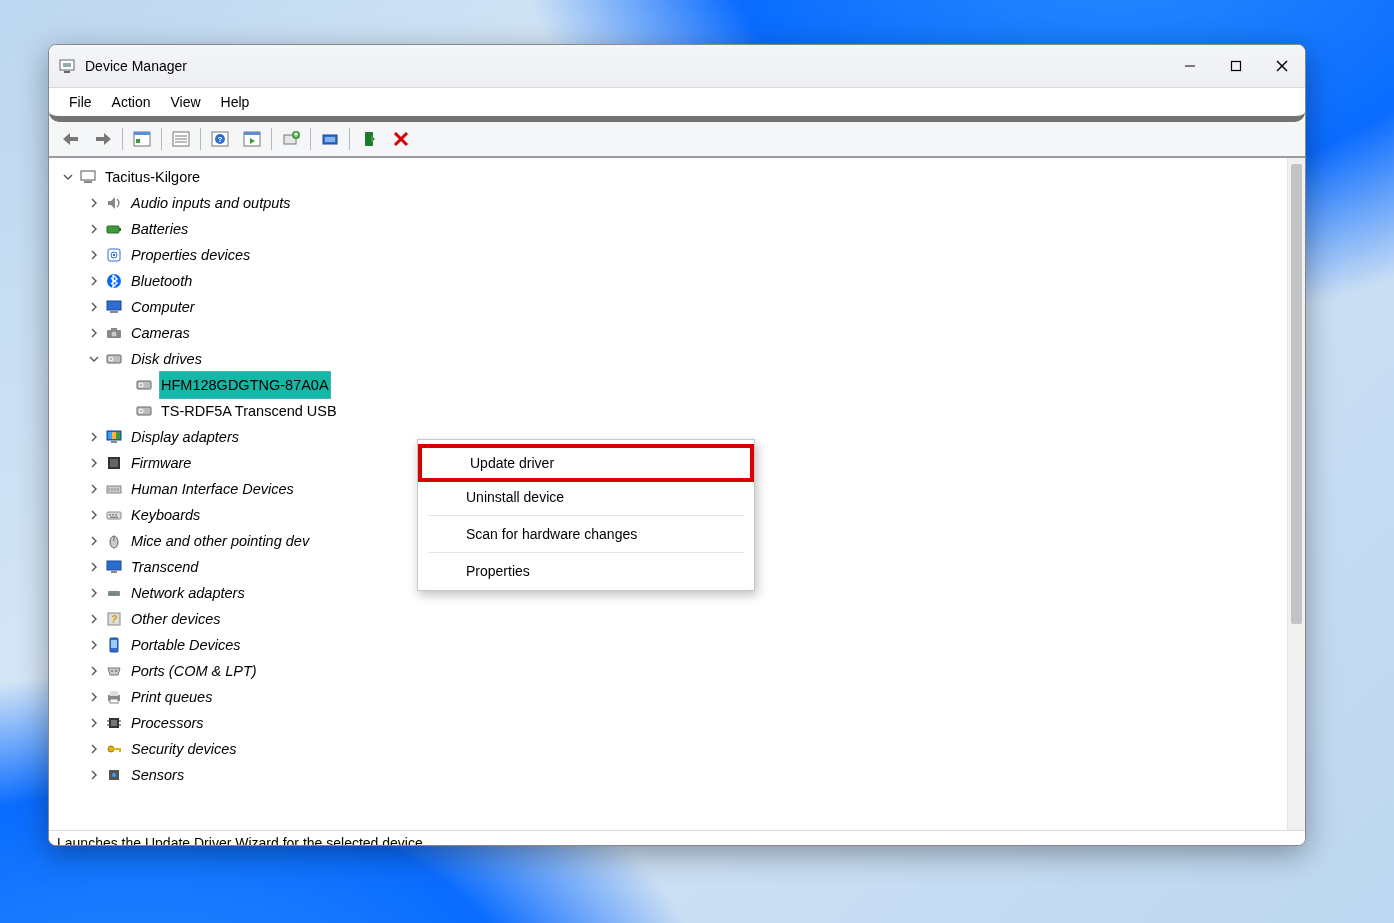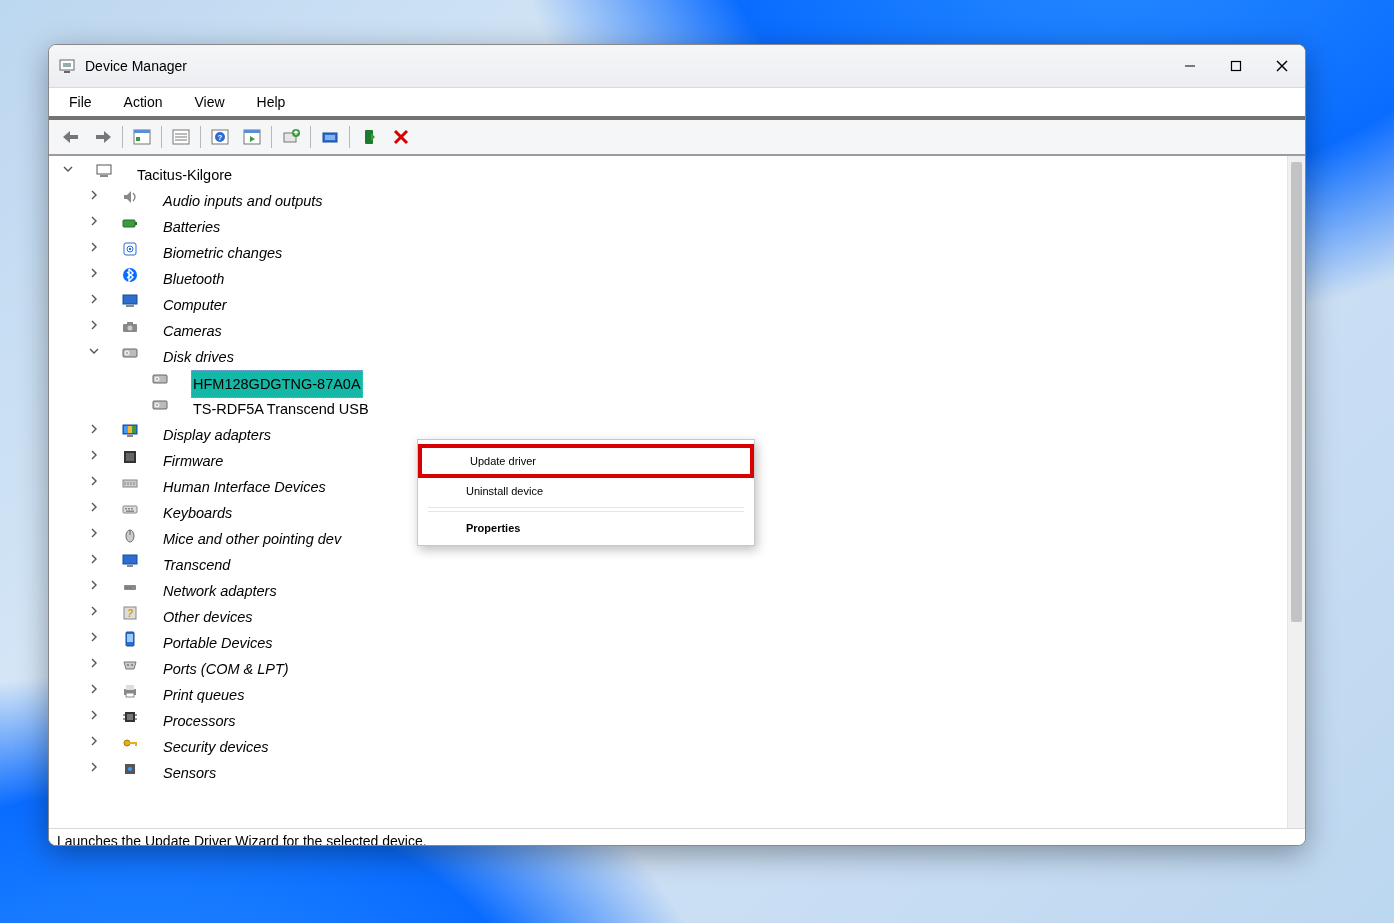--- a/index.html
+++ b/index.html
@@ -6,42 +6,42 @@
   .desktop{position:relative;width:1394px;height:923px;background:
     radial-gradient(1000px 700px at 80% -10%, #2a8fff 0%, #0a6cff 40%, transparent 60%),
     radial-gradient(900px 600px at 10% 115%, #2a8fff 0%, #0a6cff 45%, transparent 65%),
     linear-gradient(135deg,#bcd7f0 0%,#dceaf8 40%,#cfe1f5 60%,#bcd7f0 100%);}
   .window{position:absolute;left:48px;top:44px;width:1256px;height:800px;background:#fff;border:1px solid #888;border-radius:8px;box-shadow:0 8px 30px rgba(0,0,0,.35);overflow:hidden;}
   .titlebar{height:42px;background:linear-gradient(#f5f6f8,#eceef2);display:flex;align-items:center;padding-left:10px;border-bottom:1px solid #d9d9d9;justify-content:flex-end;}
   .titlebar .appicon{width:16px;height:16px;margin-right:10px;}
   .titlebar .title{font-size:14px;}
   .titlebar .spacer{flex:1;}
   .winbtn{width:46px;height:42px;display:flex;align-items:center;justify-content:center;}
-  .menubar{height:28px;background:#fff;border-bottom:4px solid #737373;display:flex;align-items:center;padding-left:10px;gap:12px;}
+  .menubar{height:28px;background:#fff;border-bottom:6px solid #737373;display:flex;align-items:center;padding-left:10px;gap:0;border-radius:10px;}
   .menuitem{padding:3px 10px;font-size:14px;}
   .toolbar{height:34px;background:#f5f6f8;border-bottom:2px solid #9c9ca0;display:flex;align-items:center;padding-left:6px;gap:0;}
   .tbtn{width:26px;height:26px;margin:0 2px;display:flex;align-items:center;justify-content:center;border:1px solid transparent;border-radius:2px;}
   .tsep{width:1px;height:22px;background:#b8b8b8;margin:0 3px;}
   .content{position:relative;height:calc(100% - 42px - 28px - 34px - 24px);background:#fff;display:flex;}
   .tree{flex:1;overflow:auto;padding:6px 0 6px 8px;font-size:14.5px;line-height:26px;}
-  .row{display:flex;align-items:flex-start;height:26px;white-space:nowrap;padding-right:4px;gap:16px;}
+  .row{display:flex;align-items:center;height:26px;white-space:nowrap;padding-right:4px;}
   .row .tw{width:14px;height:14px;margin-right:4px;display:flex;align-items:center;justify-content:center;color:#555;}
   .row .ic{width:18px;height:18px;margin-right:6px;display:flex;align-items:center;justify-content:center;}
   .row .lbl{padding:0 2px;}
   .row.sel .lbl{background:#14b8a6;border:1px dotted #7aa7d8;padding:0 1px;}
   .d0{padding-left:4px;}
   .d1{padding-left:30px;font-style:italic;}
   .d2{padding-left:60px;}
   .scrollbar{width:17px;background:#f0f0f0;border-left:1px solid #e3e3e3;position:relative;}
   .scrollthumb{position:absolute;left:3px;width:11px;top:6px;height:460px;background:#c2c3c5;border-radius:2px;}
   .statusbar{height:24px;background:#fff;border-top:1px solid #d9d9d9;display:flex;align-items:center;padding-left:8px;font-size:14px;}
   
-  .ctx{position:absolute;left:368px;top:394px;width:336px;background:#fff;border:1px solid #c8c8c8;box-shadow:2px 4px 10px rgba(0,0,0,.25);padding:4px 0;font-size:11px;}
+  .ctx{position:absolute;left:368px;top:394px;width:336px;background:#fff;border:1px solid #c8c8c8;box-shadow:2px 4px 10px rgba(0,0,0,.25);padding:4px 0;font-size:14px;}
   .ctxitem{padding:7px 16px 7px 48px;background:#fff;}
-  .ctxitem.bold{font-weight:700;}
+  .ctxitem.bold{font-weight:400;}
   .ctxsep{height:1px;background:#e5e5e5;margin:3px 10px;}
   .highlightbox{border:4px solid #d80000;}
   .tw svg, .ic svg, .winbtn svg, .tbtn svg{display:block;}
 </style>
 </head>
 <body>
 
 <div class="desktop">
   <div class="window">
 
@@ -209,21 +209,21 @@
                 <path d="M3 1 L7 5 L3 9" fill="none" stroke="#555" stroke-width="1.4"></path>
               </svg>
             </span>
           <span class="ic">
               <svg width="18" height="18" viewBox="0 0 18 18">
                 <rect x="3" y="3" width="12" height="12" rx="2" fill="#fff" stroke="#2d6dd0"></rect>
                 <circle cx="9" cy="9" r="3" fill="none" stroke="#2d6dd0"></circle>
                 <circle cx="9" cy="9" r="1.2" fill="#2d6dd0"></circle>
               </svg>
             </span>
-          <span class="lbl">Biometric changes</span>
+          <span class="lbl">Properties devices</span>
         </div>
 
         <div class="row d1">
           <span class="tw">
               <svg width="10" height="10" viewBox="0 0 10 10">
                 <path d="M3 1 L7 5 L3 9" fill="none" stroke="#555" stroke-width="1.4"></path>
               </svg>
             </span>
           <span class="ic">
               <svg width="18" height="18" viewBox="0 0 18 18">
@@ -540,18 +540,19 @@
     </div>
 
     <div class="statusbar">
       <span>Launches the Update Driver Wizard for the selected device.</span>
     </div>
 
     <div class="ctx">
       <div class="ctxitem highlightbox">Update driver</div>
       <div class="ctxitem">Uninstall device</div>
       <div class="ctxsep"></div>
+      <div class="ctxitem">Scan for hardware changes</div>
       <div class="ctxsep"></div>
       <div class="ctxitem bold">Properties</div>
     </div>
 
   </div>
 </div>
 
 </body></html>

